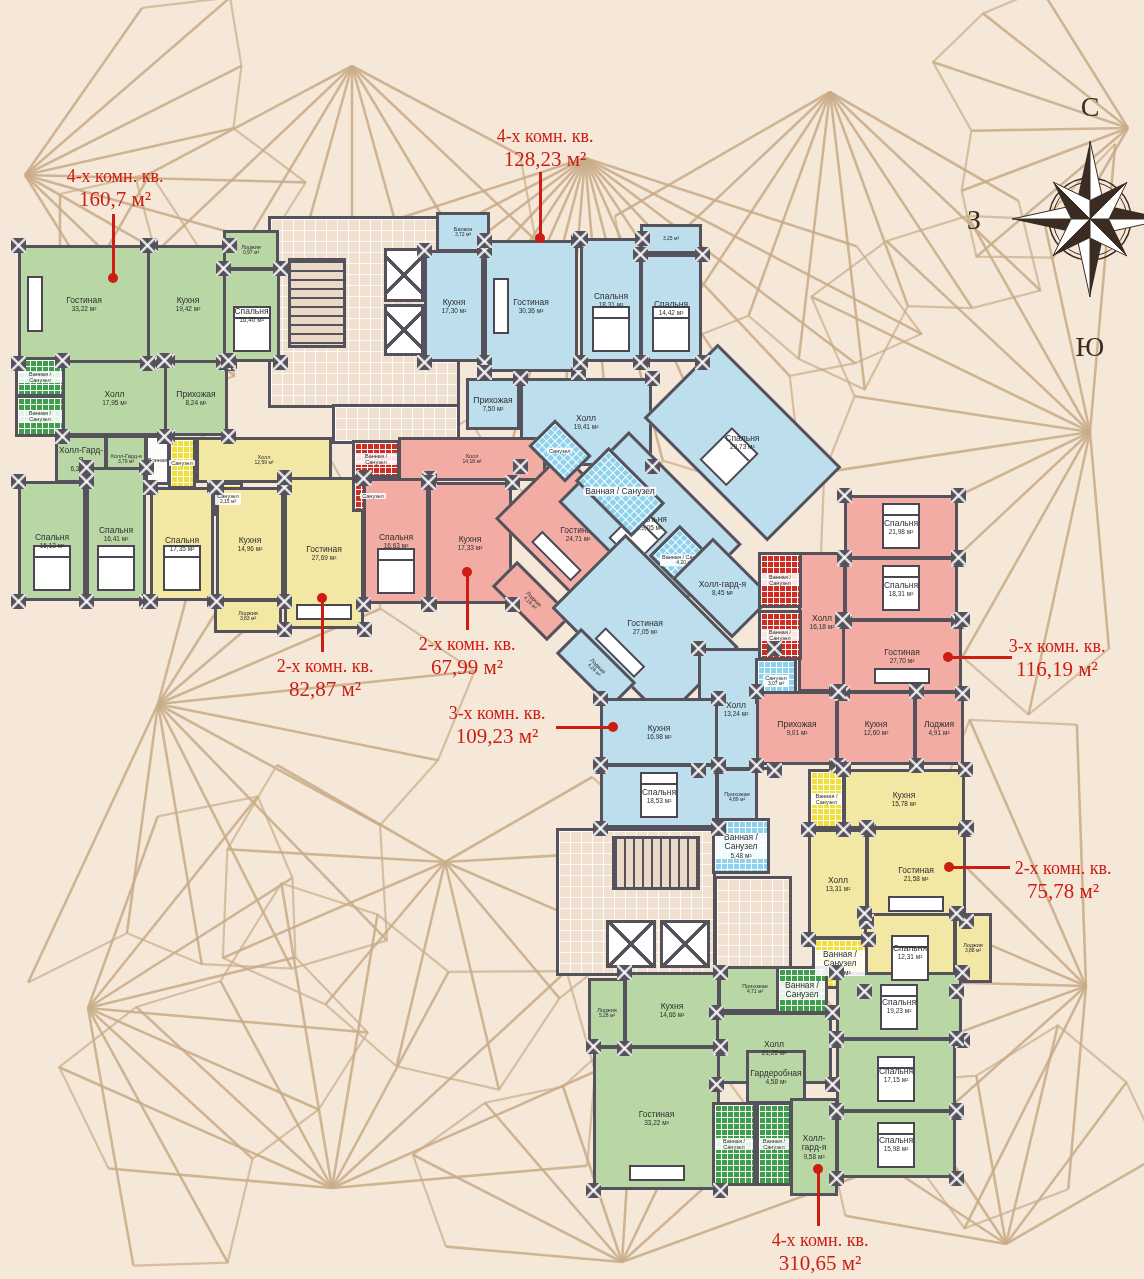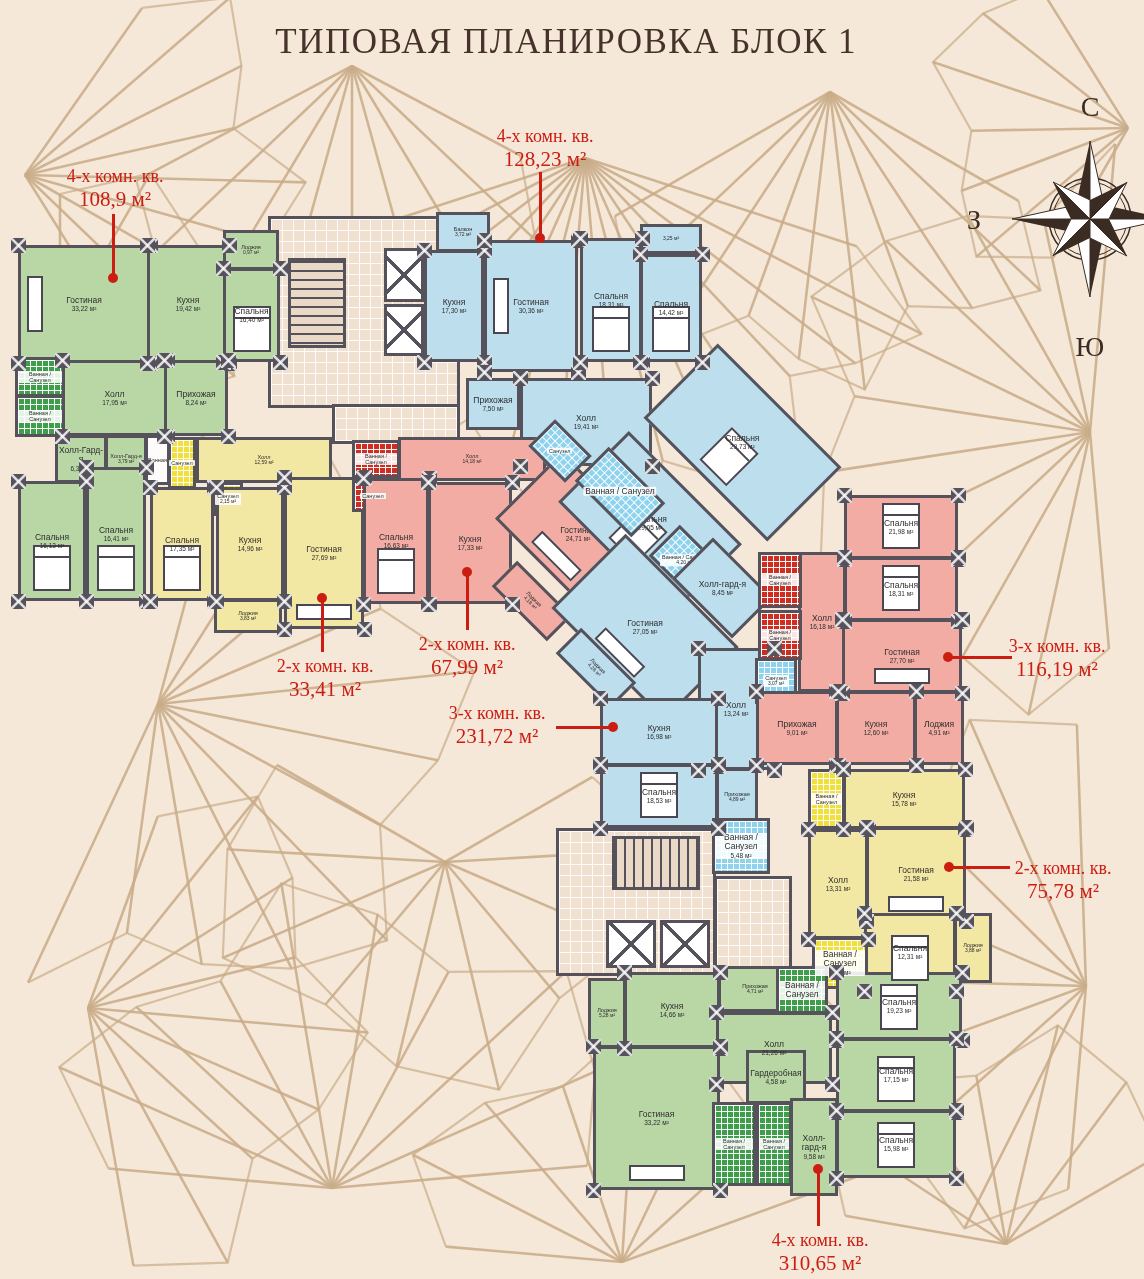--- a/index.html
+++ b/index.html
@@ -212,21 +212,20 @@
       <line x1="60" y1="330" x2="60.00000000000001" y2="194" stroke="#c9ac88" stroke-width="2.6" opacity="0.85"></line>
       <line x1="60" y1="330" x2="150.40000000000003" y2="173.4226069957735" stroke="#c9ac88" stroke-width="2.6" opacity="0.85"></line>
       <line x1="60" y1="330" x2="199.94970525156532" y2="249.2" stroke="#c9ac88" stroke-width="2.6" opacity="0.85"></line>
       <line x1="60" y1="330" x2="202.4" y2="330" stroke="#c9ac88" stroke-width="2.6" opacity="0.85"></line>
       <line x1="60" y1="330" x2="222.11995558844694" y2="423.6" stroke="#c9ac88" stroke-width="2.6" opacity="0.85"></line>
       <line x1="60" y1="330" x2="144.00000000000003" y2="475.4922678357857" stroke="#c9ac88" stroke-width="2.6" opacity="0.85"></line>
       <line x1="60" y1="330" x2="60.00000000000001" y2="478.8" stroke="#c9ac88" stroke-width="2.6" opacity="0.85"></line>
       <polyline points="60.00000000000001,194 150.40000000000003,173.4226069957735 199.94970525156532,249.2 202.4,330 222.11995558844694,423.6 144.00000000000003,475.4922678357857 60.00000000000001,478.8" fill="none" stroke="#c9ac88" stroke-width="2.2" opacity="0.7"></polyline>
     </svg>
 
-  <div id="title">ТИПОВАЯ ПЛАНИРОВКА БЛОК 1</div>
 
   <svg id="compass" width="260" height="300">
     <circle cx="130" cy="147" r="41" fill="none" stroke="#3a2c22" stroke-width="1.5"></circle>
     <circle cx="130" cy="147" r="37" fill="none" stroke="#3a2c22" stroke-width="1"></circle>
 
     <polygon points="130,69 130,147 116,133" fill="#3a2c22"></polygon>
       <polygon points="130,69 130,147 144,133" fill="#fff" stroke="#3a2c22" stroke-width="1"></polygon>
     <polygon points="130,225 130,147 144,161" fill="#3a2c22"></polygon>
       <polygon points="130,225 130,147 116,161" fill="#fff" stroke="#3a2c22" stroke-width="1"></polygon>
     <polygon points="208,147 130,147 144,133" fill="#3a2c22"></polygon>
@@ -870,45 +869,45 @@
           <div class="ra">15,98 м²</div>
         </div>
         <div class="furn bed"></div>
       </div>
       <div class="col" style="left: 829px; top: 1103px;"></div>
       <div class="col" style="left: 949px; top: 1103px;"></div>
       <div class="col" style="left: 829px; top: 1171px;"></div>
       <div class="col" style="left: 949px; top: 1171px;"></div>
       <div class="apt-label" style="left: 20px; top: 166px;">
         <div class="l1">4-х комн. кв.</div>
-        <div class="l2">108,9 м²</div>
+        <div class="l2">160,7 м²</div>
       </div>
       <div class="leader" style="left: 111.5px; top: 214px; width: 3px; height: 64px;"></div>
       <div class="ldot" style="left: 108px; top: 273px;"></div>
       <div class="apt-label" style="left: 450px; top: 126px;">
         <div class="l1">4-х комн. кв.</div>
         <div class="l2">128,23 м²</div>
       </div>
       <div class="leader" style="left: 538.5px; top: 172px; width: 3px; height: 66px;"></div>
       <div class="ldot" style="left: 535px; top: 233px;"></div>
       <div class="apt-label" style="left: 230px; top: 656px;">
         <div class="l1">2-х комн. кв.</div>
-        <div class="l2">33,41 м²</div>
+        <div class="l2">82,87 м²</div>
       </div>
       <div class="leader" style="left: 320.5px; top: 598px; width: 3px; height: 54px;"></div>
       <div class="ldot" style="left: 317px; top: 593px;"></div>
       <div class="apt-label" style="left: 372px; top: 634px;">
         <div class="l1">2-х комн. кв.</div>
         <div class="l2">67,99 м²</div>
       </div>
       <div class="leader" style="left: 465.5px; top: 572px; width: 3px; height: 58px;"></div>
       <div class="ldot" style="left: 462px; top: 567px;"></div>
       <div class="apt-label" style="left: 402px; top: 703px;">
         <div class="l1">3-х комн. кв.</div>
-        <div class="l2">231,72 м²</div>
+        <div class="l2">109,23 м²</div>
       </div>
       <div class="leader" style="top: 725.5px; left: 556px; height: 3px; width: 57px;"></div>
       <div class="ldot" style="left: 608px; top: 722px;"></div>
       <div class="apt-label" style="left: 962px; top: 636px;">
         <div class="l1">3-х комн. кв.</div>
         <div class="l2">116,19 м²</div>
       </div>
       <div class="leader" style="top: 655.5px; left: 948px; height: 3px; width: 64px;"></div>
       <div class="ldot" style="left: 943px; top: 652px;"></div>
       <div class="apt-label" style="left: 968px; top: 858px;">

